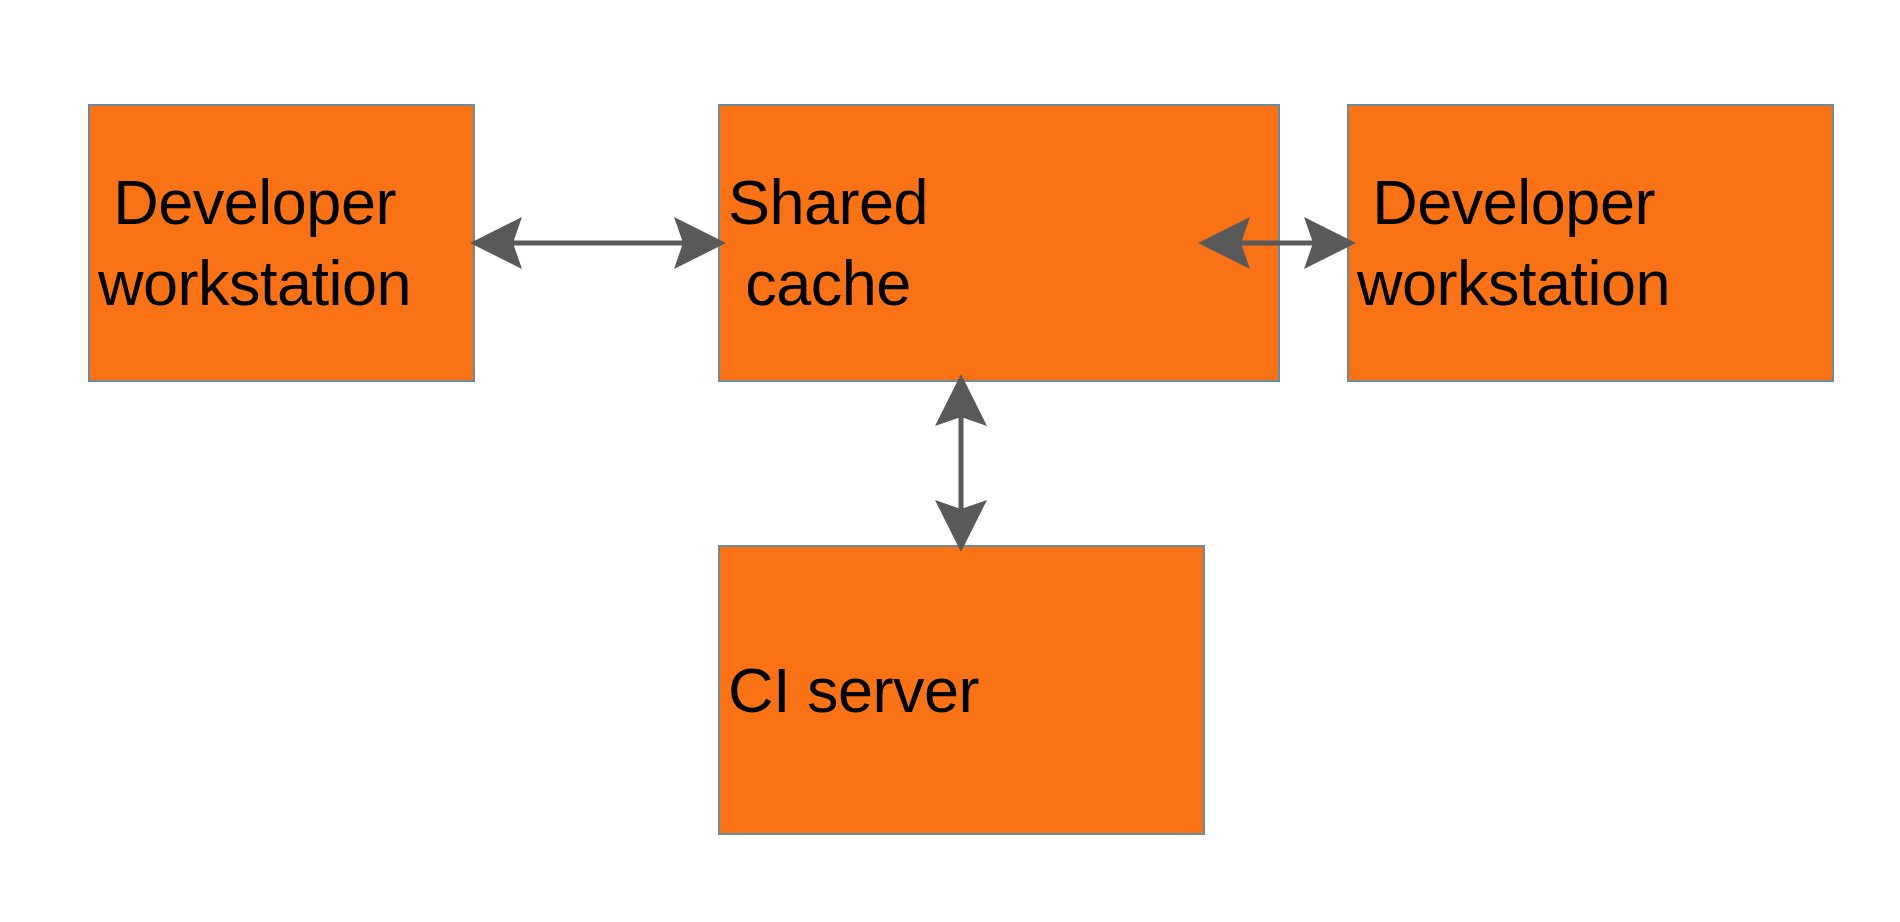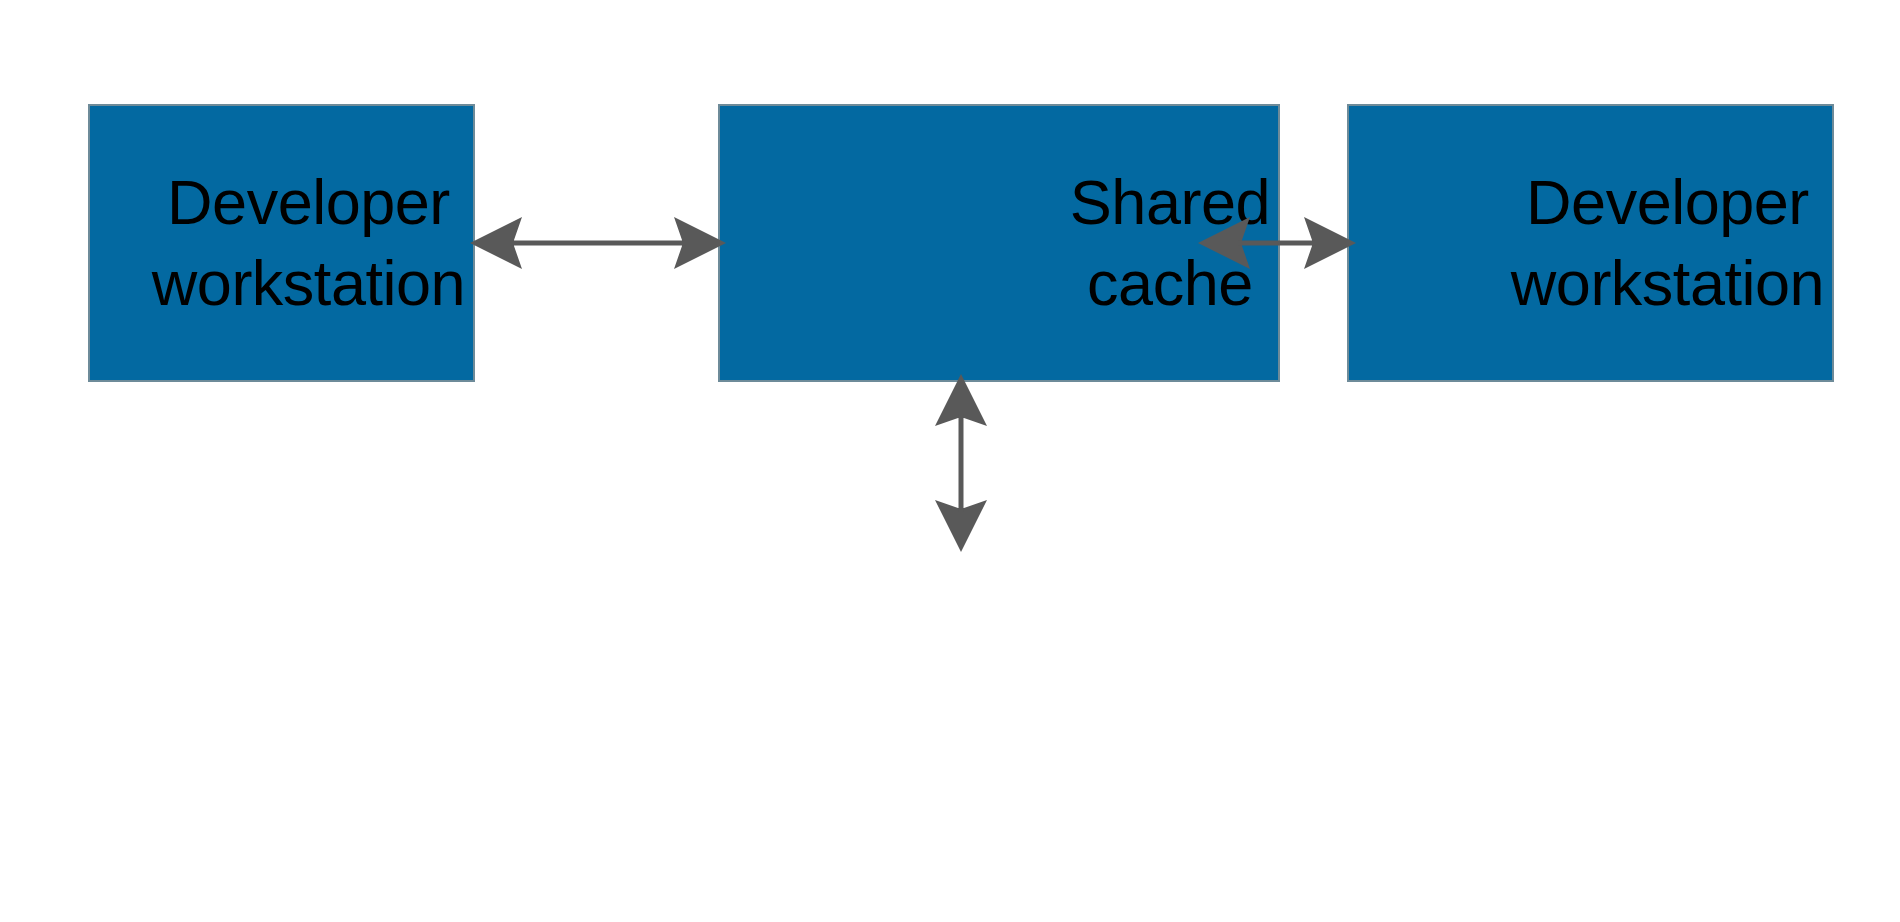--- a/index.html
+++ b/index.html
@@ -15,25 +15,25 @@
   #diagram-canvas {
     position: relative;
     width: 1900px;
     height: 922px;
     background: #ffffff;
     overflow: hidden;
   }
   .node-box {
     position: absolute;
     box-sizing: border-box;
-    background: #0369a1;
+    background: #f97316;
     border: 2px solid #6e8b99;
     display: flex;
     align-items: center;
-    justify-content: flex-end;
+    justify-content: flex-start;
     text-align: center;
   }
   .node-label {
     color: #000000;
     font-size: 63px;
     line-height: 1.28;
     letter-spacing: -0.5px;
     font-weight: 400;
     white-space: pre-line;
     padding: 0 8px;
@@ -98,20 +98,23 @@
   <div class="node-box" id="node-shared-cache">
     <span class="node-label">Shared
 cache</span>
   </div>
 
   <div class="node-box" id="node-dev-right">
     <span class="node-label">Developer
 workstation</span>
   </div>
 
+  <div class="node-box" id="node-ci-server">
+    <span class="node-label">CI server</span>
+  </div>
 
   <svg class="connector" id="connector-left" viewBox="0 0 256 66" width="256" height="66">
     <g fill="#595959" stroke="none">
       <path d="M 0,33 L 52,7 L 44,30 L 44,36 L 52,59 Z"></path>
       <path d="M 256,33 L 204,7 L 212,30 L 212,36 L 204,59 Z"></path>
     </g>
     <line x1="40" y1="33" x2="216" y2="33" stroke="#595959" stroke-width="5"></line>
   </svg>
 
   <svg class="connector" id="connector-right" viewBox="0 0 158 66" width="158" height="66">

